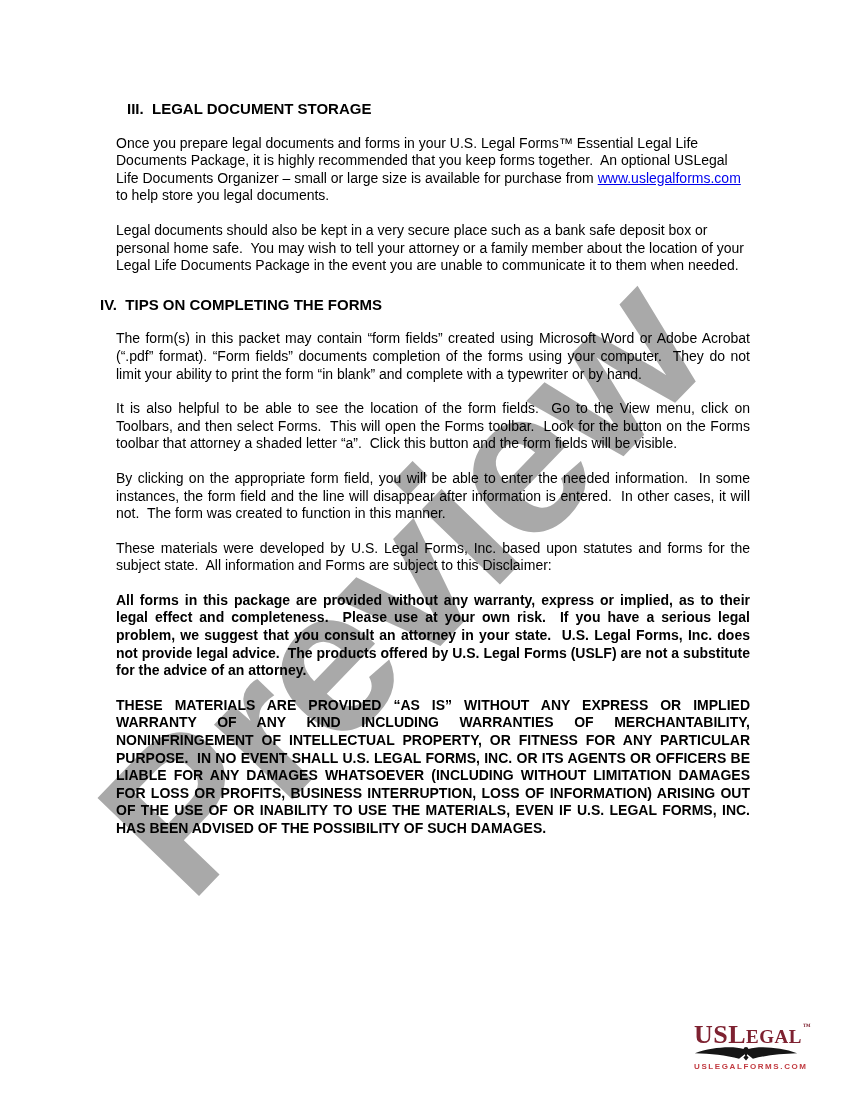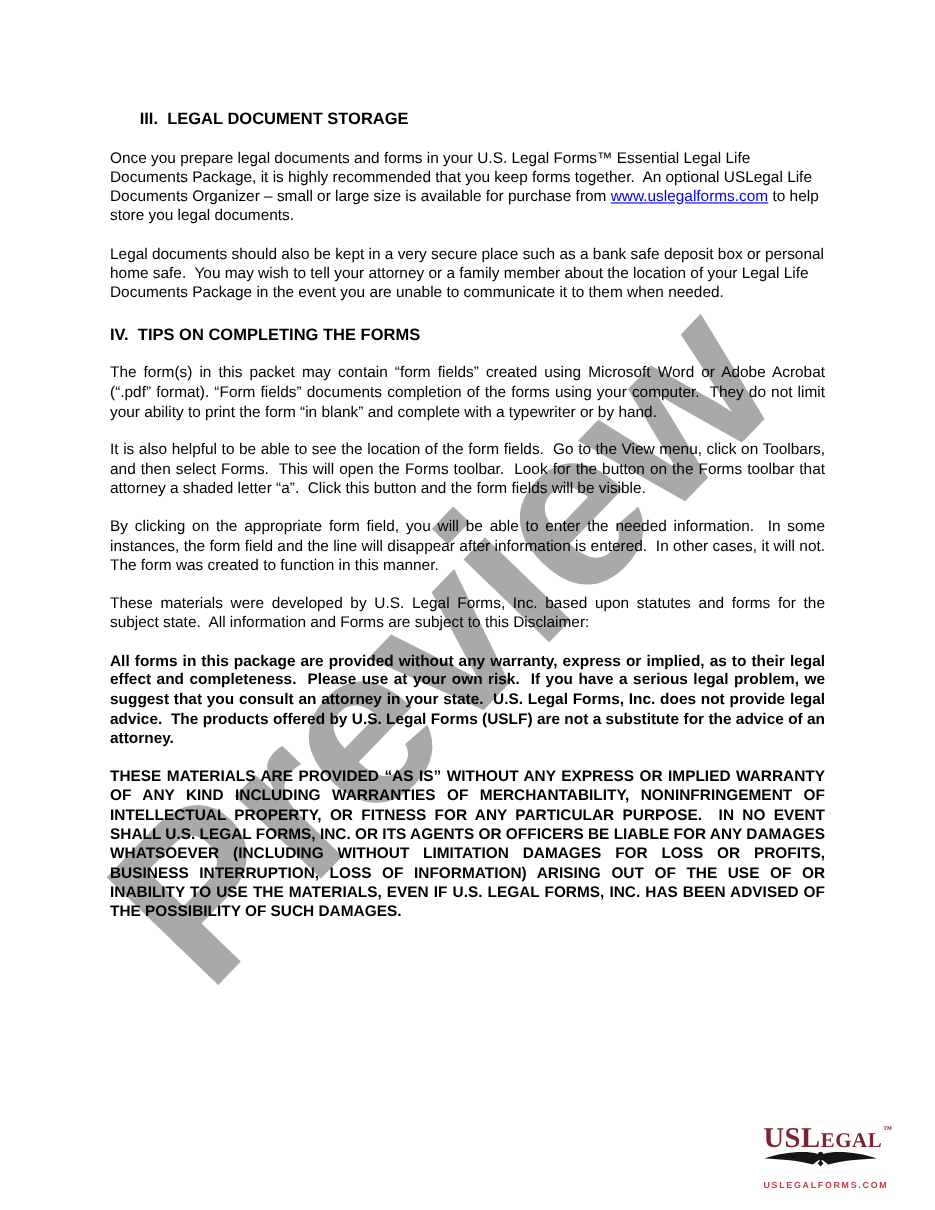--- a/index.html
+++ b/index.html
@@ -39,21 +39,21 @@
   }
   .content h2 {
     font-size: 15px;
     font-weight: 700;
     margin: 21px 0 0 0;
     line-height: 17.6px;
     white-space: pre-wrap;
   }
   .content h2.first { margin-top: 0; margin-left: 27px; }
   .content p {
-    margin: 17px 0 0 0;
+    margin: 17px 0 0 16px;
     white-space: pre-wrap;
   }
   .content p.justify { text-align: justify; }
   .content p.bold { font-weight: 700; }
   .doc-link {
     color: #0000ee;
     text-decoration: underline;
     cursor: pointer;
   }
   
@@ -70,21 +70,21 @@
     font-weight: 700;
     color: #7e2231;
     white-space: nowrap;
     line-height: 1;
   }
   .logo-wordmark .big   { font-size: 26px; letter-spacing: 0.5px; }
   .logo-wordmark .small { font-size: 19px; letter-spacing: 0.5px; }
   .logo-wordmark sup    { font-size: 8px; vertical-align: 14px; margin-left: 1px; }
   .logo-eagle { margin-top: -2px; line-height: 0; }
   .logo-domain {
-    margin-top: 12px;
+    margin-top: 1px;
     font-size: 8px;
     font-weight: 700;
     letter-spacing: 1.6px;
     color: #c23b41;
     white-space: nowrap;
   }
 </style>
 </head>
 <body>
 

